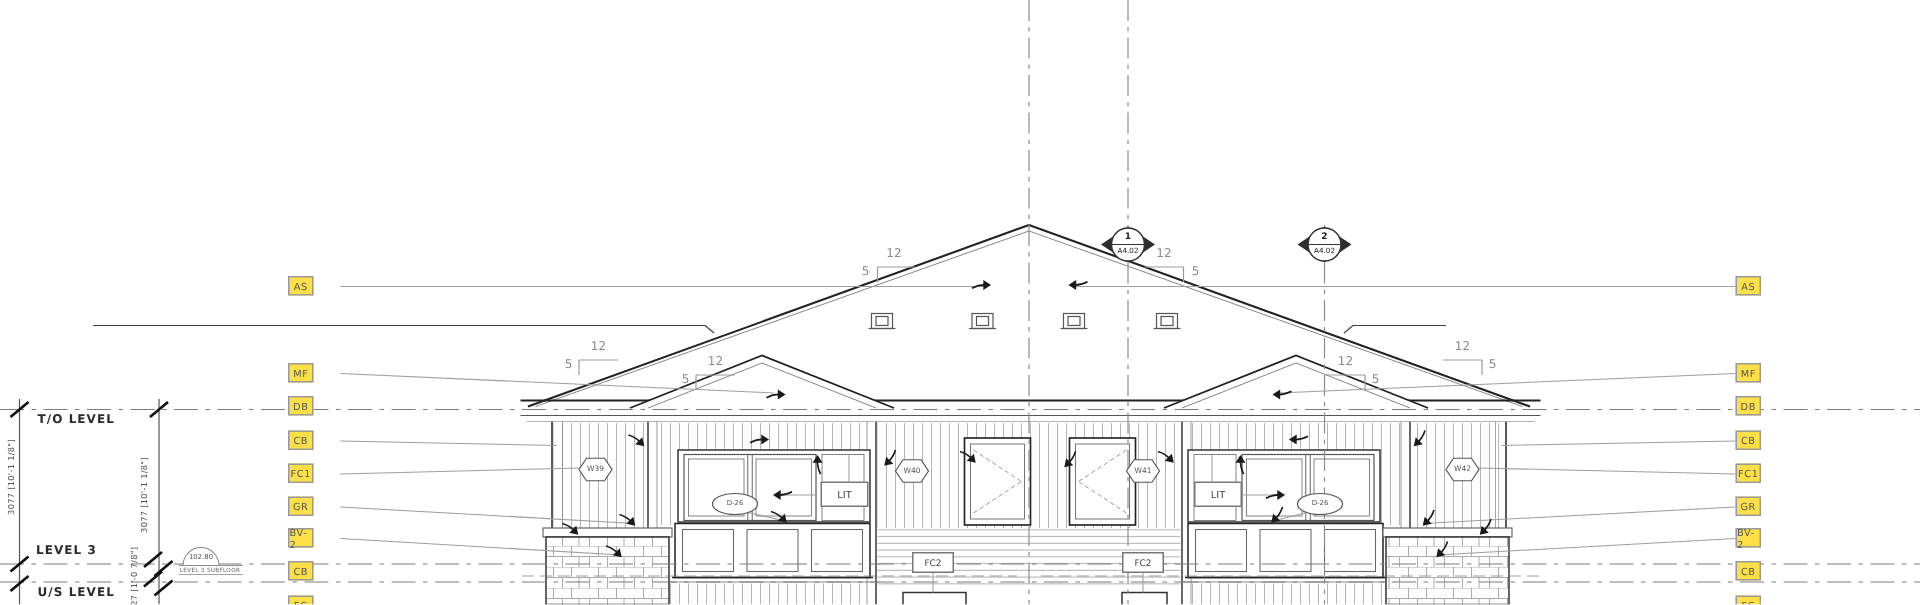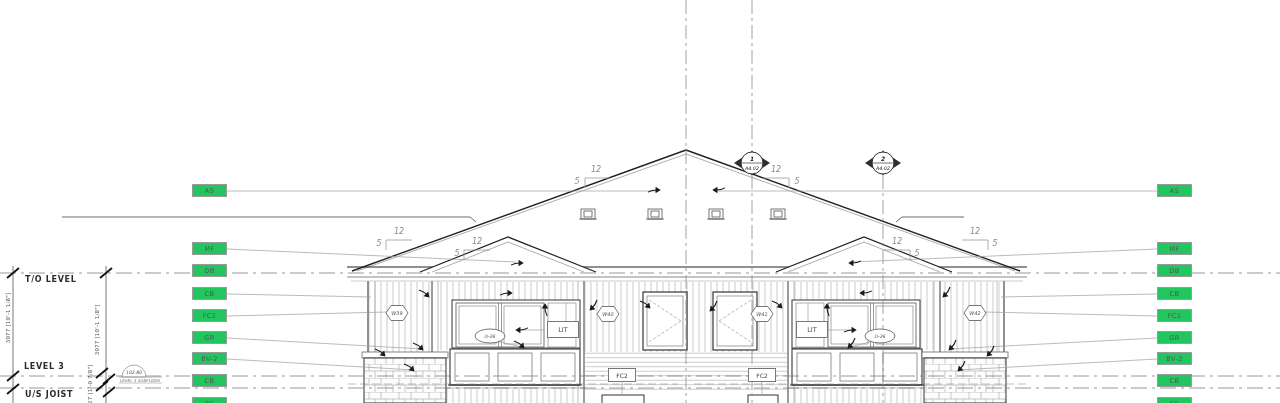--- a/index.html
+++ b/index.html
@@ -1,23 +1,23 @@
 <!DOCTYPE html>
 <html><head>
 <meta charset="utf-8">
 <style>
   html,body{margin:0;padding:0;background:#fff;}
   #canvas{position:relative;width:1280px;height:403px;background:#fff;overflow:hidden;
           font-family:"DejaVu Sans",sans-serif;}
   #art{position:absolute;left:0;top:0;}
   .t{position:absolute;white-space:nowrap;color:#444;z-index:5;}
-  .c{transform:translate(-50%,-50%);font-style:italic;}
+  .c{transform:translate(-50%,-50%);}
   .lbl{font-size:8px;letter-spacing:.7px;color:#2b2b2b;font-weight:bold;}
   .dim{font-size:5.5px;color:#555;transform:translate(-50%,-50%) rotate(-90deg);letter-spacing:.2px;}
-  .tagbox{position:absolute;width:35px;height:13px;border:1px solid #9a9a9a;background:#22c55e;
+  .tagbox{position:absolute;width:17px;height:13px;border:1px solid #9a9a9a;background:#fde047;
           display:flex;align-items:center;justify-content:center;font-size:6.5px;color:#555;
           letter-spacing:.4px;z-index:4;box-sizing:border-box;}
   .s12,.s5{font-size:8px;color:#8a8a8a;}
   .mknum{font-size:6px;color:#222;font-weight:bold;}
   .mksheet{font-size:4.8px;color:#222;}
   .hextxt{font-size:5px;color:#555;}
   .ovaltxt{font-size:4.6px;color:#555;}
   .litbox{position:absolute;width:32px;height:17px;border:1px solid #777;background:#fff;
           display:flex;align-items:center;justify-content:center;font-size:6.5px;color:#444;
           z-index:4;box-sizing:border-box;}
@@ -273,21 +273,21 @@
     <path d="M597,314 L602,306.5 L614,306.5 L619,314 L614,321.5 L602,321.5 Z"></path>
     <path d="M751,314 L756,306.5 L768,306.5 L773,314 L768,321.5 L756,321.5 Z"></path>
     <path d="M964,313 L969,305.5 L981,305.5 L986,313 L981,320.5 L969,320.5 Z"></path>
     <ellipse cx="490" cy="336" rx="15" ry="7"></ellipse>
     <ellipse cx="880" cy="336" rx="15" ry="7"></ellipse>
   </g>
 </svg>
 
 <div class="t lbl" style="left:25px;top:275px">T/O LEVEL</div>
 <div class="t lbl" style="left:24px;top:362px">LEVEL 3</div>
-<div class="t lbl" style="left:25px;top:390px">U/S JOIST</div>
+<div class="t lbl" style="left:25px;top:390px">U/S LEVEL</div>
 
 <div class="t dim" style="left:8px;top:318px">3077 [10'-1 1/8"]</div>
 <div class="t dim" style="left:97px;top:330px">3077 [10'-1 1/8"]</div>
 <div class="t dim" style="left:90px;top:386px">327 [1'-0 7/8"]</div>
 
 <div class="t elevval c" style="left:134px;top:372px">102.80</div>
 <div class="t elevlbl c" style="left:140px;top:380px">LEVEL 3 SUBFLOOR</div>
 
 <div class="tagbox" style="left:192px;top:184px">AS</div>
 <div class="tagbox" style="left:192px;top:242px">MF</div>

